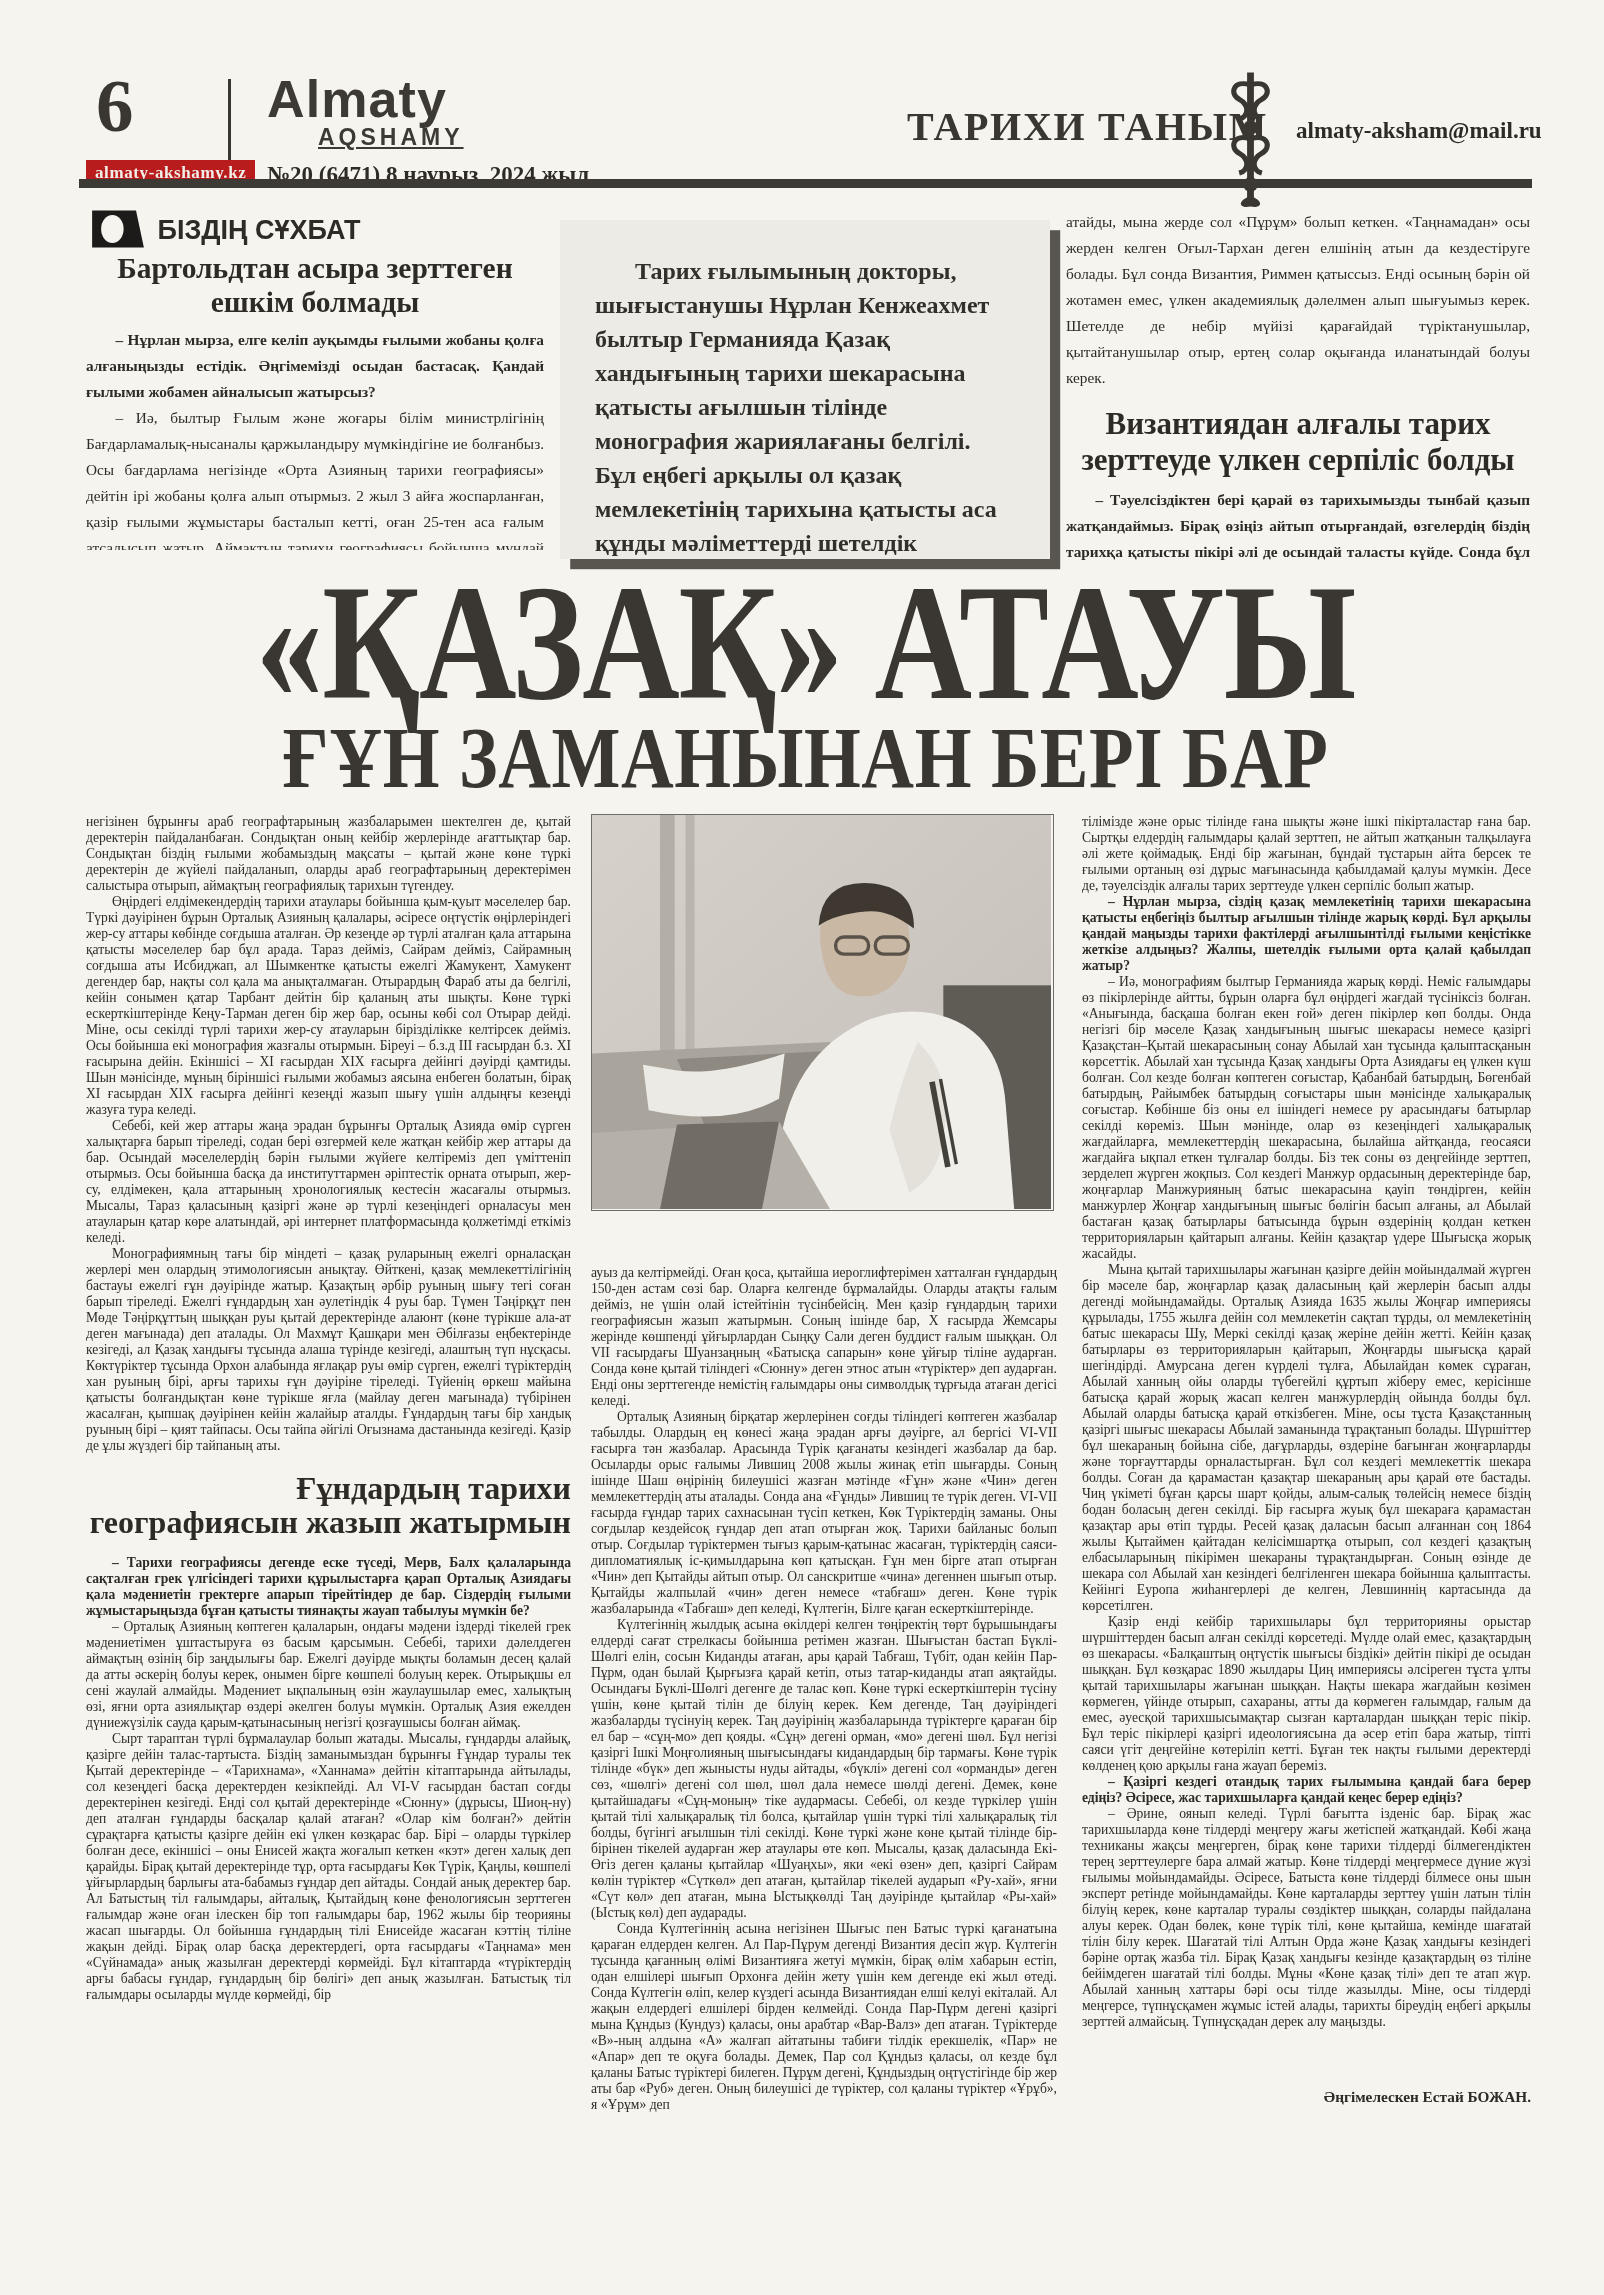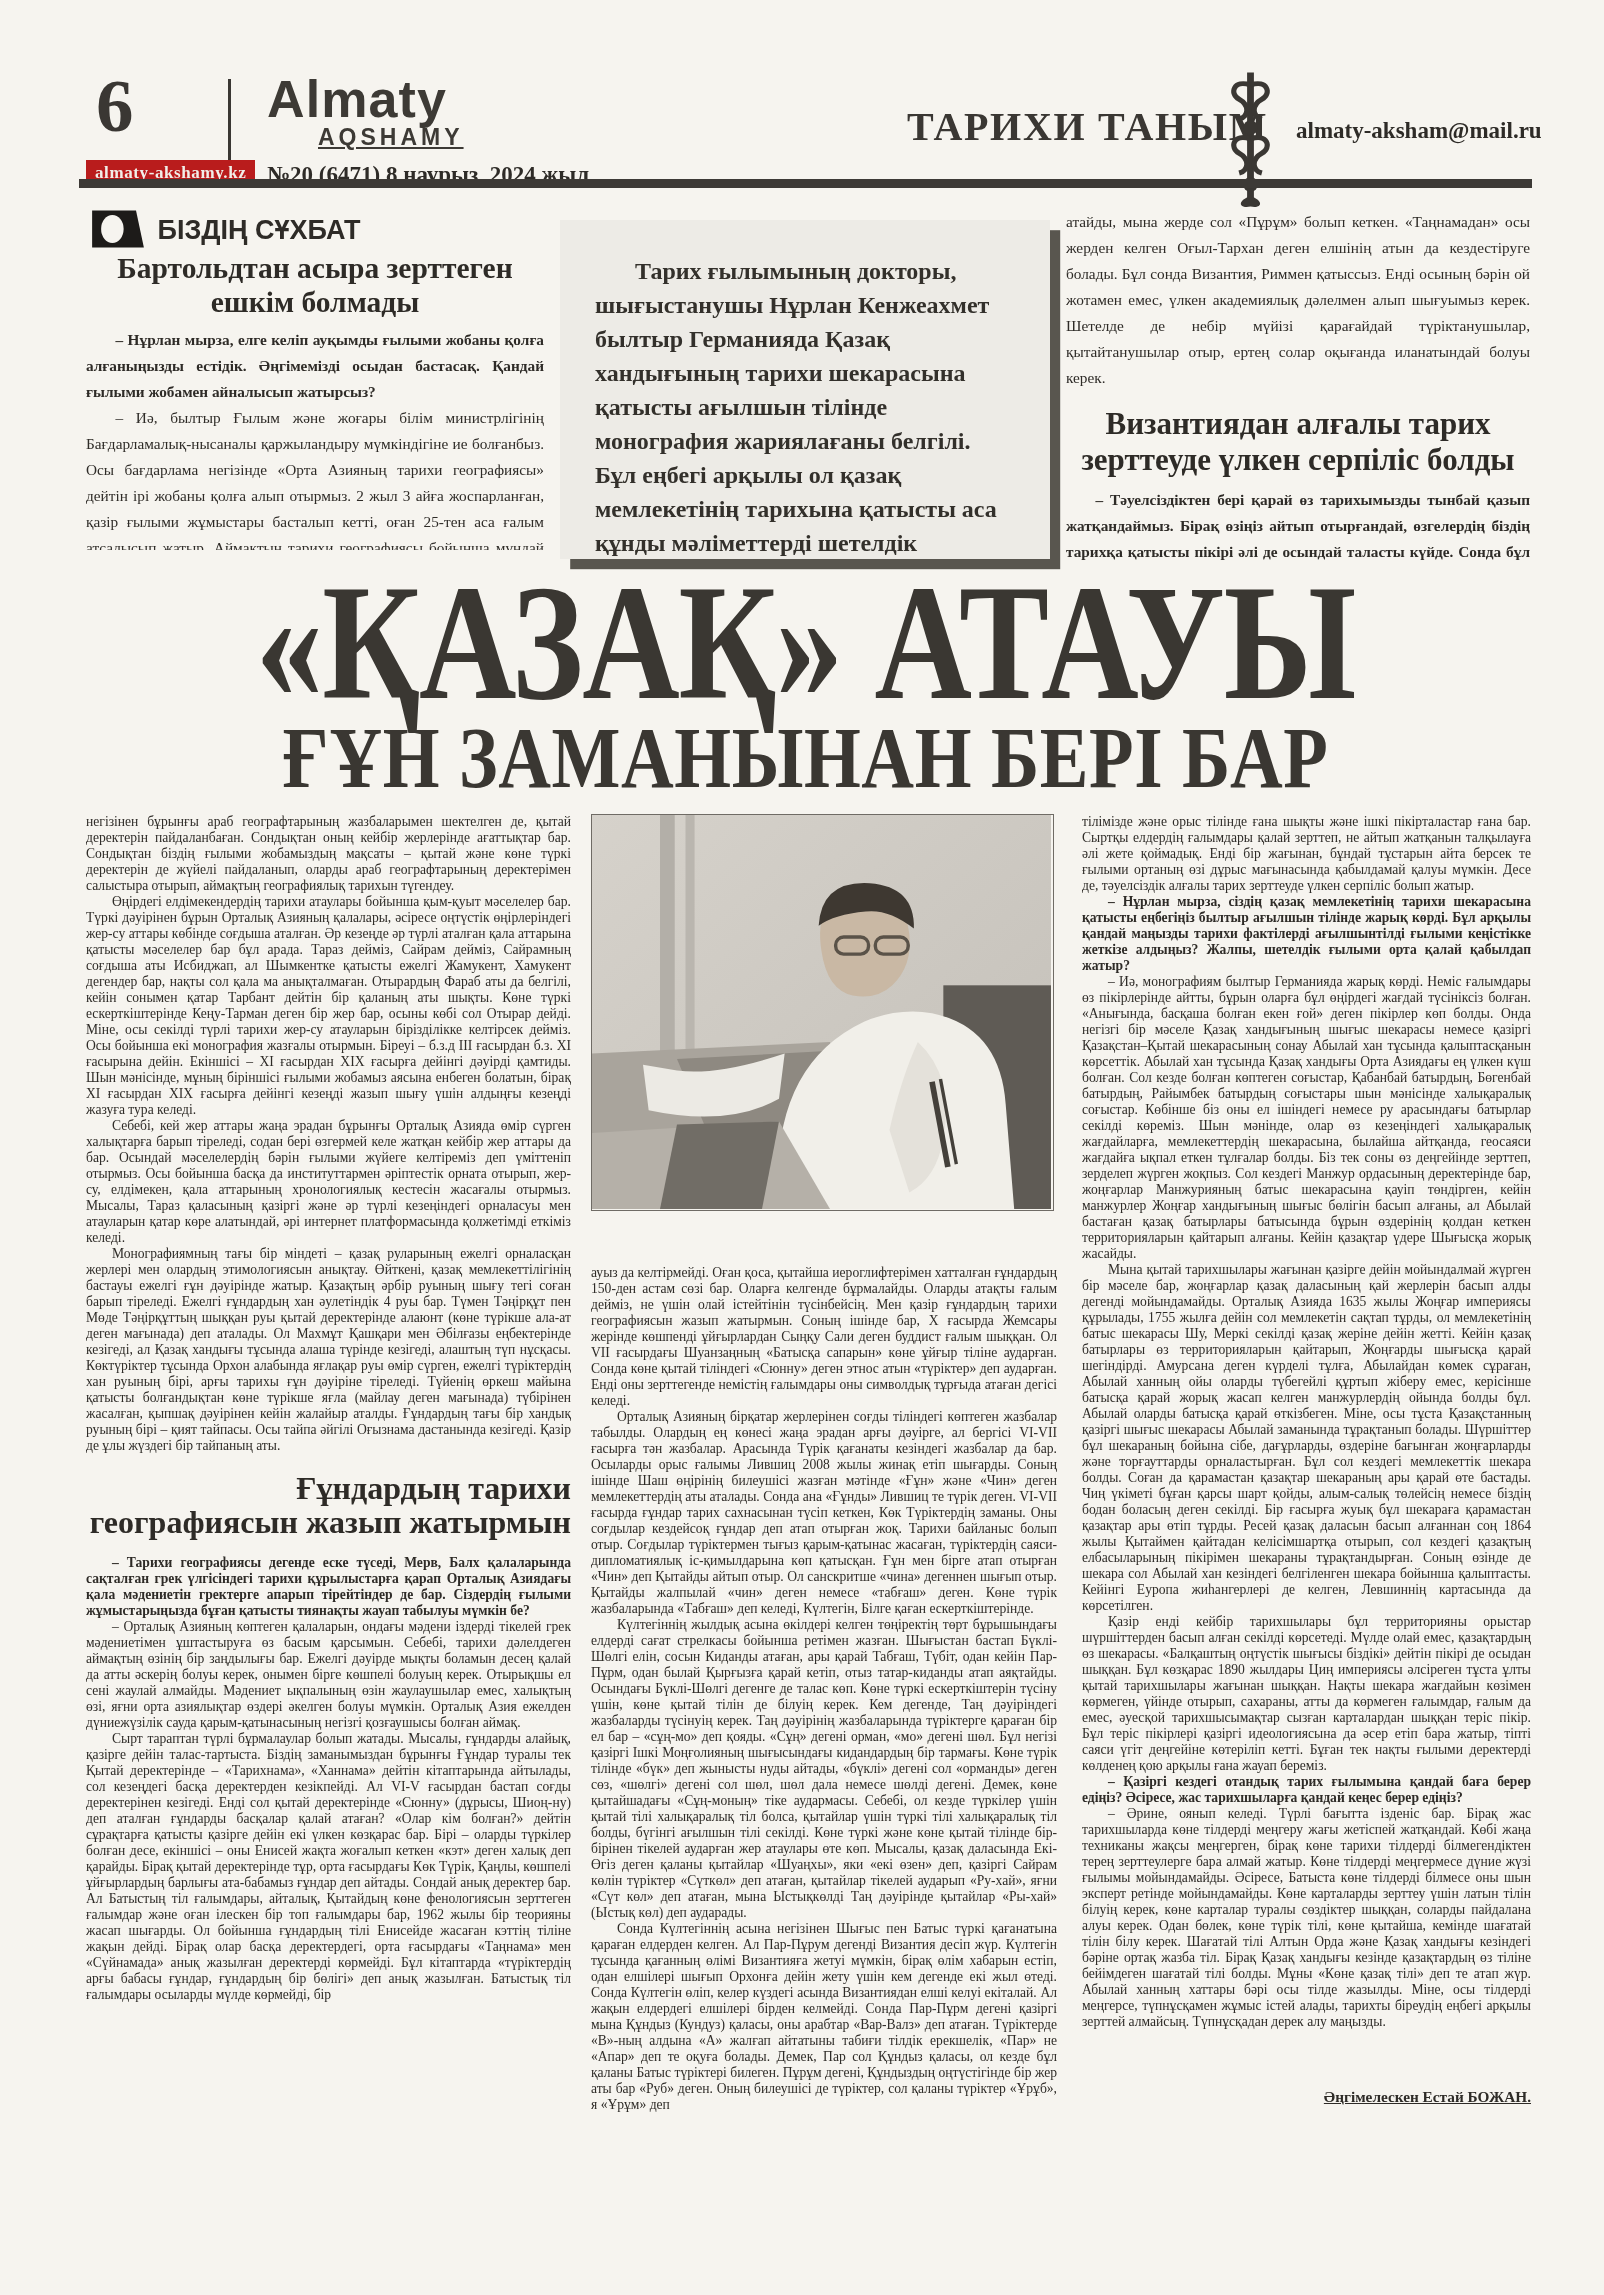--- a/index.html
+++ b/index.html
@@ -40,21 +40,21 @@
   .bcol{position:absolute;top:814px;overflow:hidden;}
   .bcol1{left:86px;width:485px;height:1372px;}
   .bcol2{left:591px;width:466px;height:1372px;}
   .bcol3{left:1082px;width:449px;height:1265px;}
   .p{margin:0;font-size:13.6px;line-height:16px;text-align:justify;text-indent:26px;}
   .tcolp{margin:0;font-size:15.3px;line-height:26px;text-align:justify;text-indent:29.5px;}
   .qb{font-weight:bold;}
   .bcol h3{margin:17px 0 16px 0;text-align:right;font-size:32px;line-height:34px;font-weight:bold;}
   .photo-frame{width:463px;height:397px;border:1.7px solid #6f6b65;margin-bottom:54px;box-sizing:border-box;}
   .byline{position:absolute;left:1082px;top:2088px;width:449px;text-align:right;
-          font-size:15.3px;font-weight:bold;text-decoration:underline;}
+          font-size:15.3px;font-weight:bold;}
 </style>
 </head>
 <body>
 
 <div id="page">
 
   <div class="pagenum">6</div>
   <div class="hdr-vrule"></div>
   <div class="site-badge">almaty-akshamy.kz</div>
   <div class="logo1">Almaty</div>

